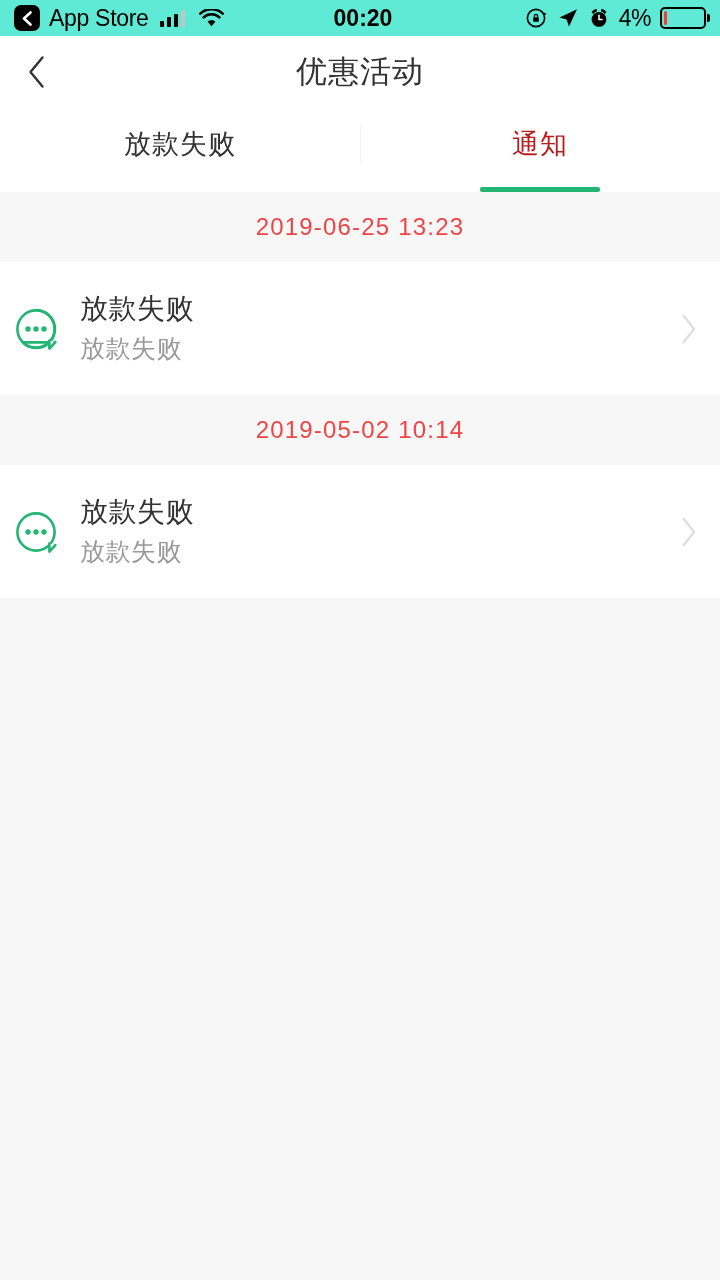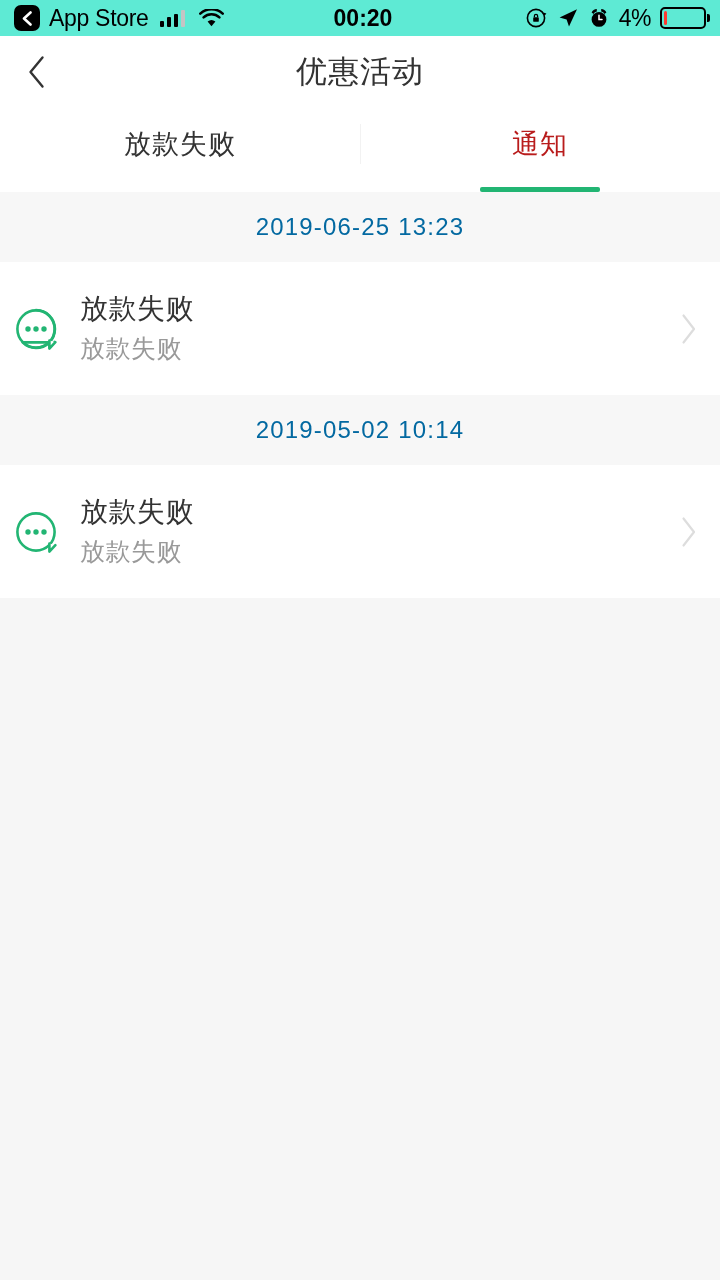--- a/index.html
+++ b/index.html
@@ -193,21 +193,21 @@
   }
   .date-band {
     height: 70px;
     background: #f7f7f7;
     display: flex;
     align-items: center;
     justify-content: center;
   }
   .date-band-text {
     font-size: 24px;
-    color: #0369a1;
+    color: #ef4444;
     letter-spacing: 1.2px;
   }
   .msg-row {
     height: 133px;
     background: #ffffff;
     display: flex;
     align-items: center;
     padding: 0 22px 0 12px;
     cursor: pointer;
   }

